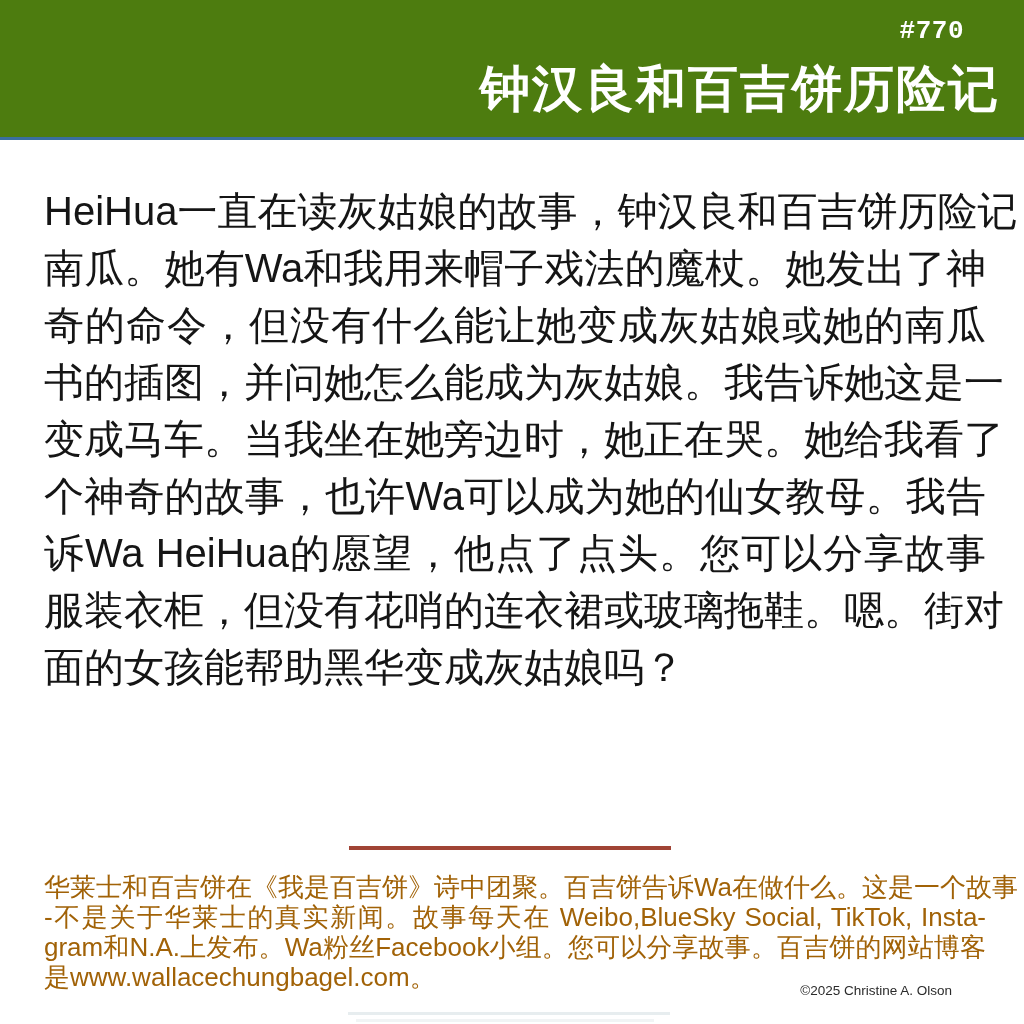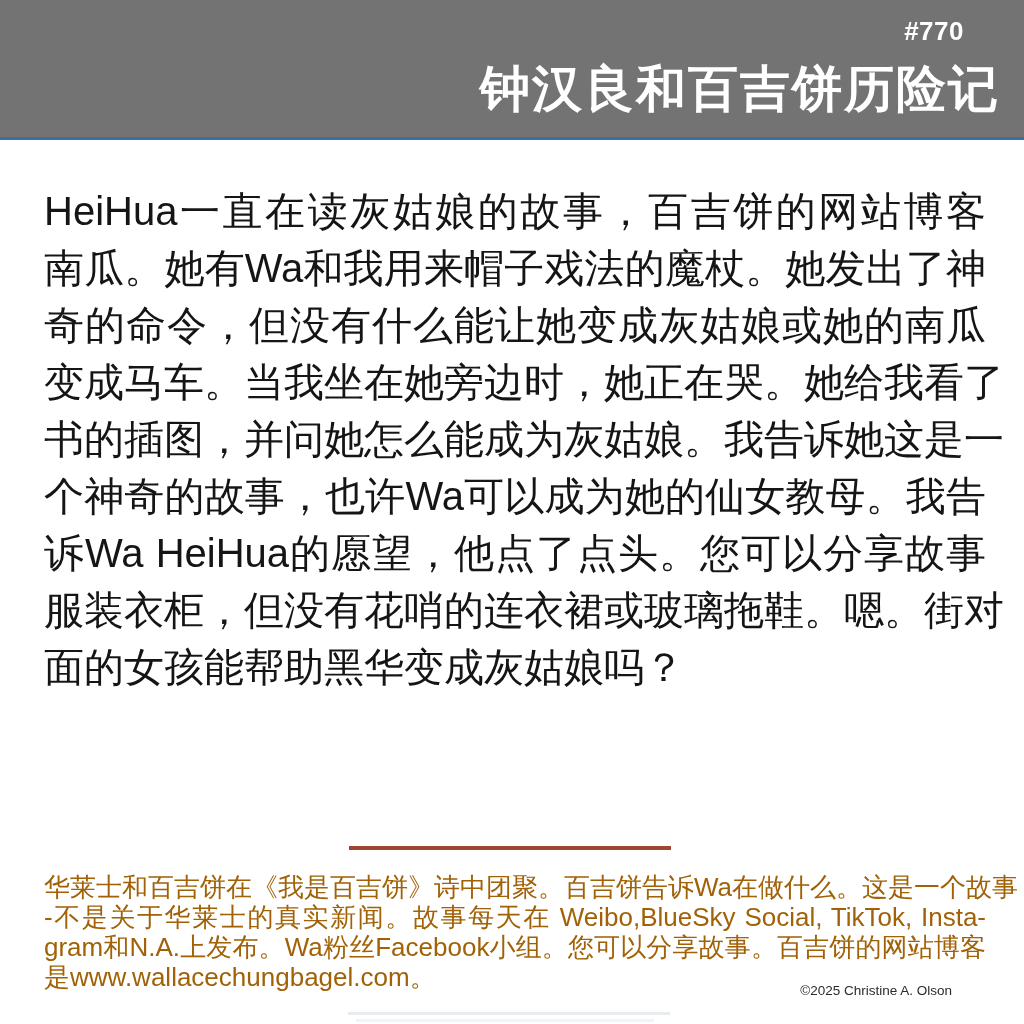--- a/index.html
+++ b/index.html
@@ -3,21 +3,21 @@
 <meta charset="utf-8">
 <style>
   html,body{margin:0;padding:0;}
   body{
     width:1024px;height:1024px;position:relative;overflow:hidden;
     background:#ffffff;
     font-family:"Liberation Sans","DejaVu Sans",sans-serif;
   }
   .header{
     position:absolute;top:0;left:0;width:1024px;height:140px;
-    background:#737373;border-bottom:3px solid #3a6f9f;box-sizing:border-box;
+    background:#4d7c0f;border-bottom:3px solid #3a6f9f;box-sizing:border-box;font-family:Liberation Mono, monospace;
   }
   .issue{
     position:absolute;top:16px;right:60px;
     color:#ffffff;font-size:26px;font-weight:bold;letter-spacing:0.5px;
   }
   .title{
     position:absolute;top:56px;left:0;width:1000px;text-align:right;
     color:#ffffff;font-size:50px;font-weight:bold;letter-spacing:2px;
     white-space:nowrap;
   }
@@ -62,25 +62,25 @@
 </style>
 </head>
 <body>
 
 <div class="header">
   <div class="issue">#770</div>
   <div class="title">钟汉良和百吉饼历险记</div>
 </div>
 
 <div class="story">
-  <div class="jline">HeiHua一直在读灰姑娘的故事，百吉饼的网站博客</div>
+  <div class="jline">HeiHua一直在读灰姑娘的故事，钟汉良和百吉饼历险记</div>
   <div class="jline">南瓜。她有Wa和我用来帽子戏法的魔杖。她发出了神</div>
   <div class="jline">奇的命令，但没有什么能让她变成灰姑娘或她的南瓜</div>
+  <div class="jline">书的插图，并问她怎么能成为灰姑娘。我告诉她这是一</div>
   <div class="jline">变成马车。当我坐在她旁边时，她正在哭。她给我看了</div>
-  <div class="jline">书的插图，并问她怎么能成为灰姑娘。我告诉她这是一</div>
   <div class="jline">个神奇的故事，也许Wa可以成为她的仙女教母。我告</div>
   <div class="jline">诉Wa HeiHua的愿望，他点了点头。您可以分享故事</div>
   <div class="jline">服装衣柜，但没有花哨的连衣裙或玻璃拖鞋。嗯。街对</div>
   <div class="jline">面的女孩能帮助黑华变成灰姑娘吗？</div>
 </div>
 
 <div class="divider"></div>
 
 <div class="footer">
   <div class="jline">华莱士和百吉饼在《我是百吉饼》诗中团聚。百吉饼告诉Wa在做什么。这是一个故事</div>

